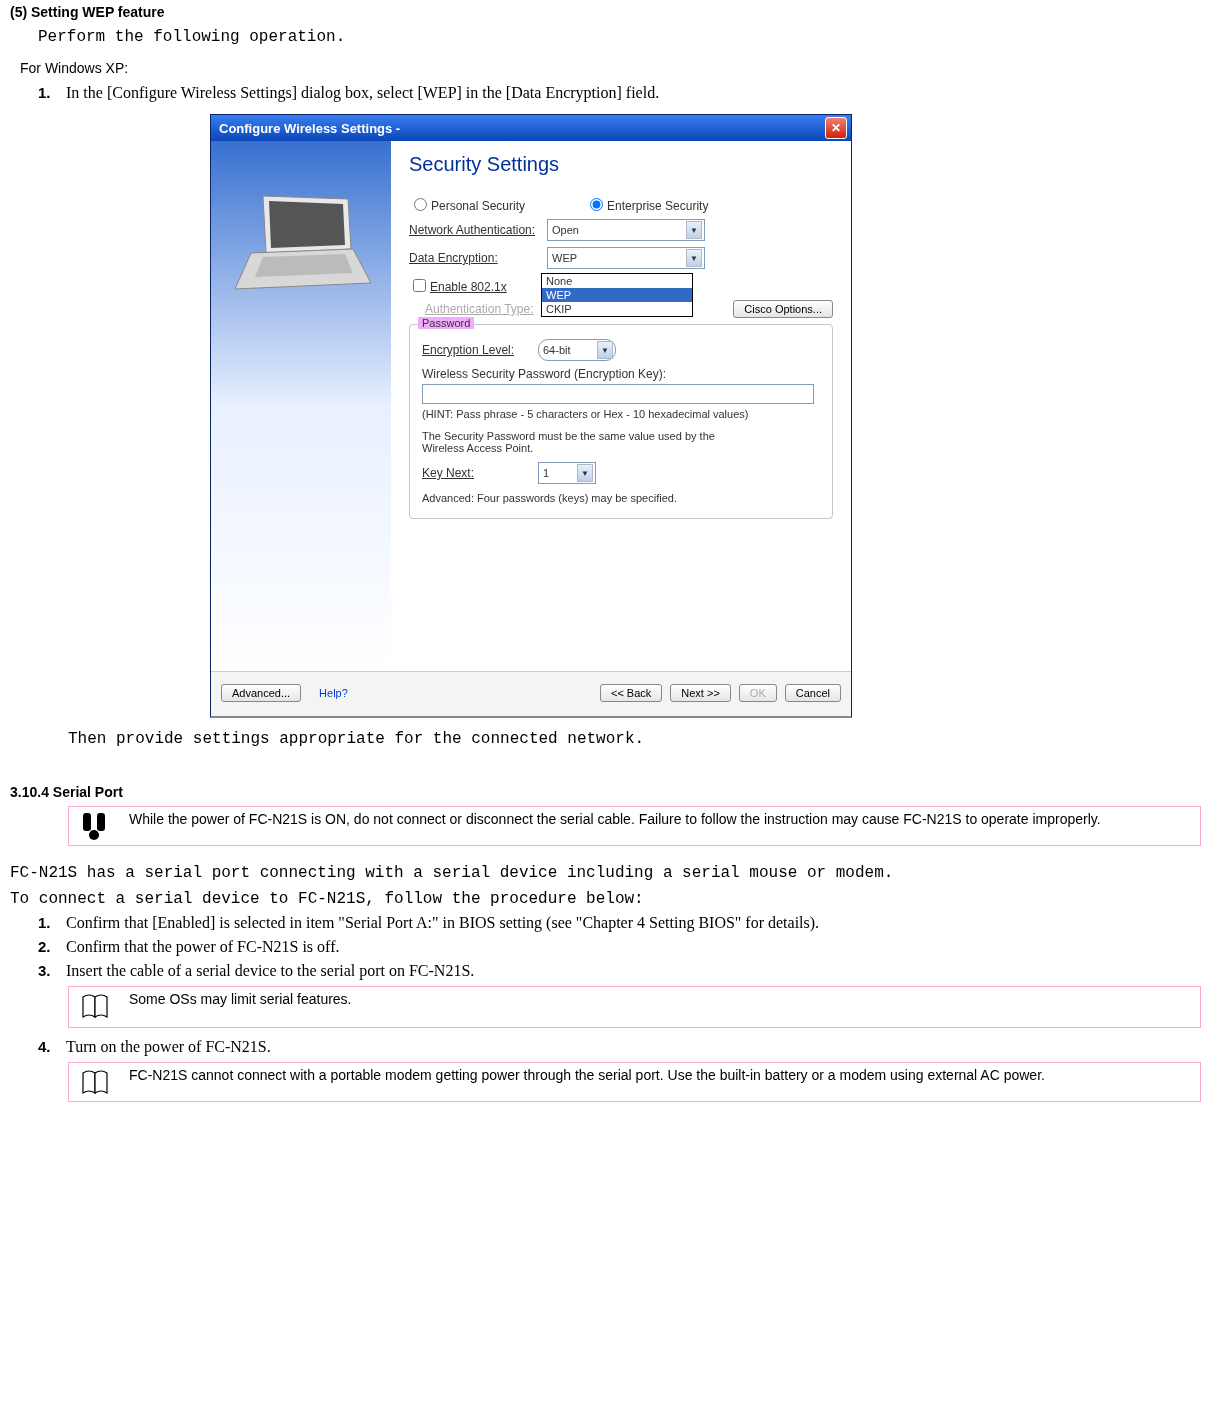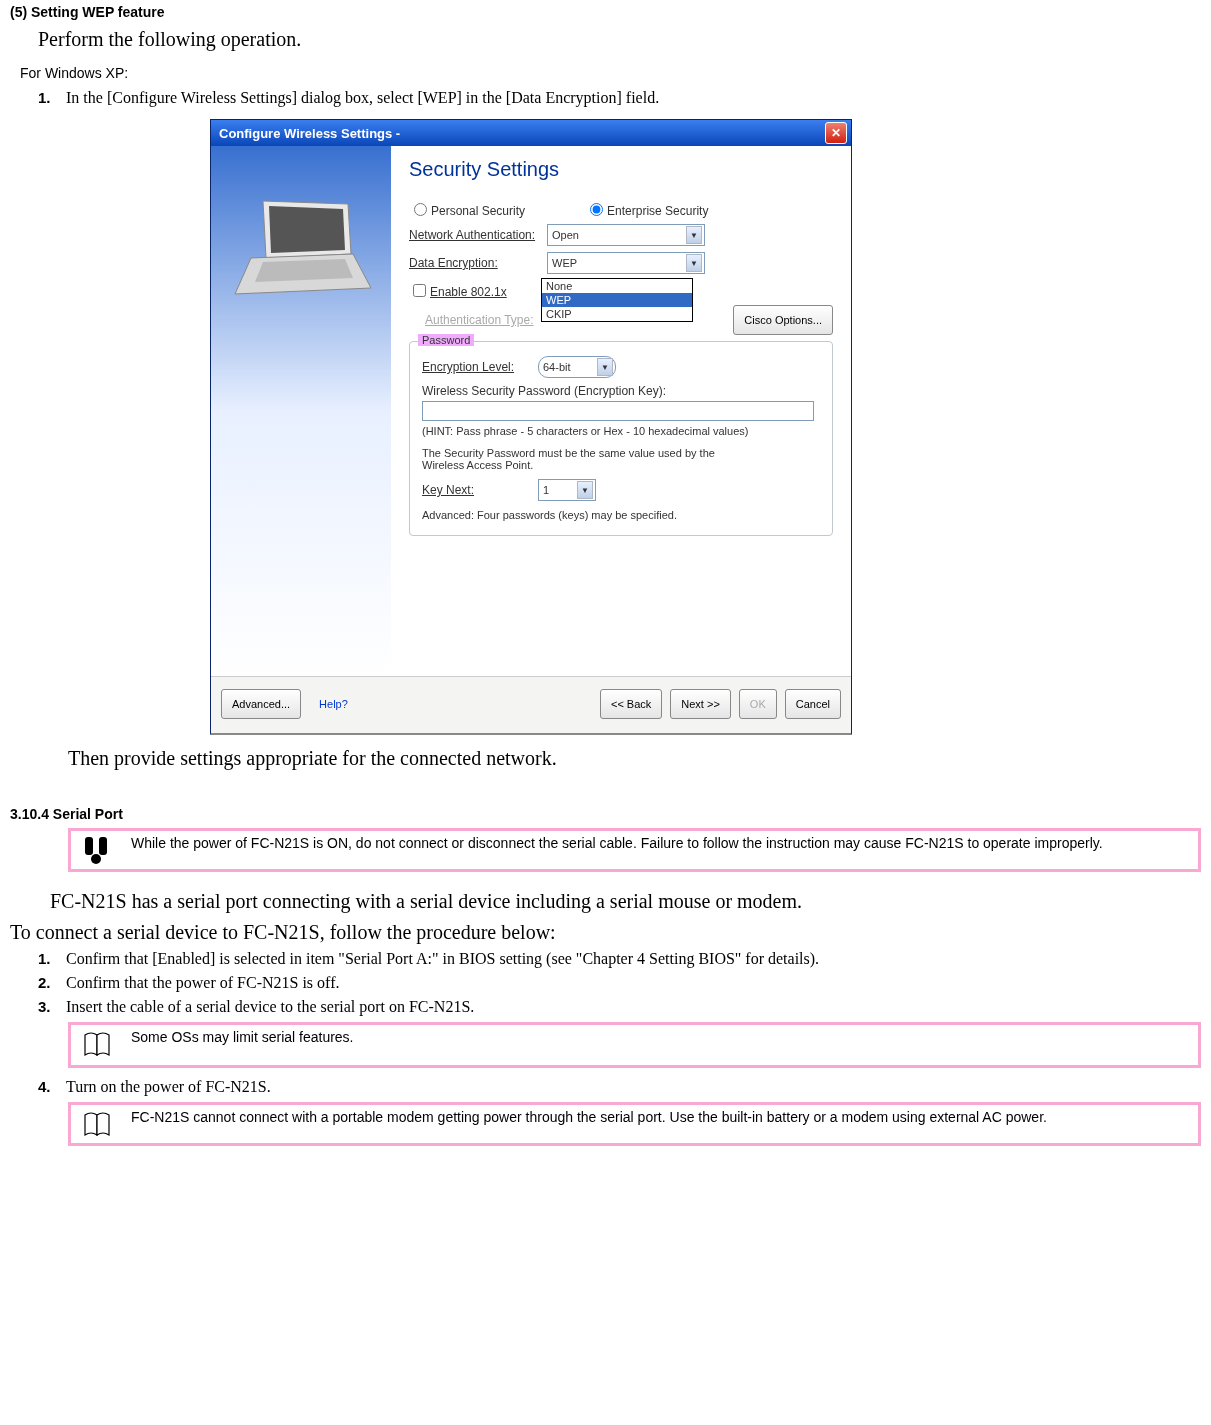--- a/index.html
+++ b/index.html
@@ -10,23 +10,23 @@
     padding: 0 10px 30px 10px;
     width: 1191px;
     background: #fff;
   }
   .section-heading { font-weight: bold; margin: 4px 0; }
   .indent1 { margin-left: 28px; }
   .indent2 { margin-left: 58px; }
   .step-row { display: flex; align-items: baseline; margin: 6px 0 6px 28px; }
   .step-num { font-weight: bold; width: 28px; flex:0 0 28px; font-size:15px;}
   .step-body { font-family: "Times New Roman", Times, serif; font-size: 16px; flex:1; }
-  .serif { font-family: Liberation Serif, serif; font-size:20px; }
+  .serif { font-family: Liberation Mono, monospace; font-size:16px; }
   .note-box {
-    border: 3px solid #f9a8d4;
+    border: 1px solid #f9a8d4;
     margin: 6px 0 6px 58px;
     display: flex;
     align-items: flex-start;
   }
   .note-icon-cell {
     width: 54px;
     flex: 0 0 54px;
     display: flex;
     align-items: flex-start;
     justify-content: center;
@@ -121,21 +121,21 @@
     width: 150px;
     z-index: 5;
     top: 96px; left: 150px;
   }
   .dropdown-list .opt { padding: 1px 4px; }
   .dropdown-list .opt.sel { background: #316ac5; color: #fff; }
   .xp-button {
     border: 1px solid #888;
     border-radius: 3px;
     background: linear-gradient(#fff, #e5e5e5);
-    padding: 8px 10px;
+    padding: 2px 10px;
     font-size: 11px;
     font-family: Tahoma, sans-serif;
     cursor: pointer;
   }
   .xp-button.disabled { color: #aaa; cursor: default; }
   .fieldset {
     border: 1px solid #c0c8d0;
     padding: 8px 12px 14px 12px;
     border-radius: 4px;
     margin-top: 4px;
@@ -281,21 +281,21 @@
   <div class="note-icon-cell">
     <svg width="34" height="30" viewBox="0 0 34 30">
       <rect x="4" y="2" width="8" height="18" rx="3" fill="#000"></rect>
       <rect x="18" y="2" width="8" height="18" rx="3" fill="#000"></rect>
       <circle cx="15" cy="24" r="5" fill="#000"></circle>
     </svg>
   </div>
   <div class="note-text-cell">While the power of FC-N21S is ON, do not connect or disconnect the serial cable. Failure to follow the instruction may cause FC-N21S to operate improperly.</div>
 </div>
 
-<div class="serif" style="margin-top:18px;margin-left:40px;">FC-N21S has a serial port connecting with a serial device including a serial mouse or modem.</div>
+<div class="serif" style="margin-top:18px;">FC-N21S has a serial port connecting with a serial device including a serial mouse or modem.</div>
 <div class="serif" style="margin-top:8px;margin-bottom:4px;">To connect a serial device to FC-N21S, follow the procedure below:</div>
 
 <div class="step-row">
   <div class="step-num">1.</div>
   <div class="step-body">Confirm that [Enabled] is selected in item "Serial Port A:" in BIOS setting (see "Chapter 4 Setting BIOS" for details).</div>
 </div>
 <div class="step-row">
   <div class="step-num">2.</div>
   <div class="step-body">Confirm that the power of FC-N21S is off.</div>
 </div>

